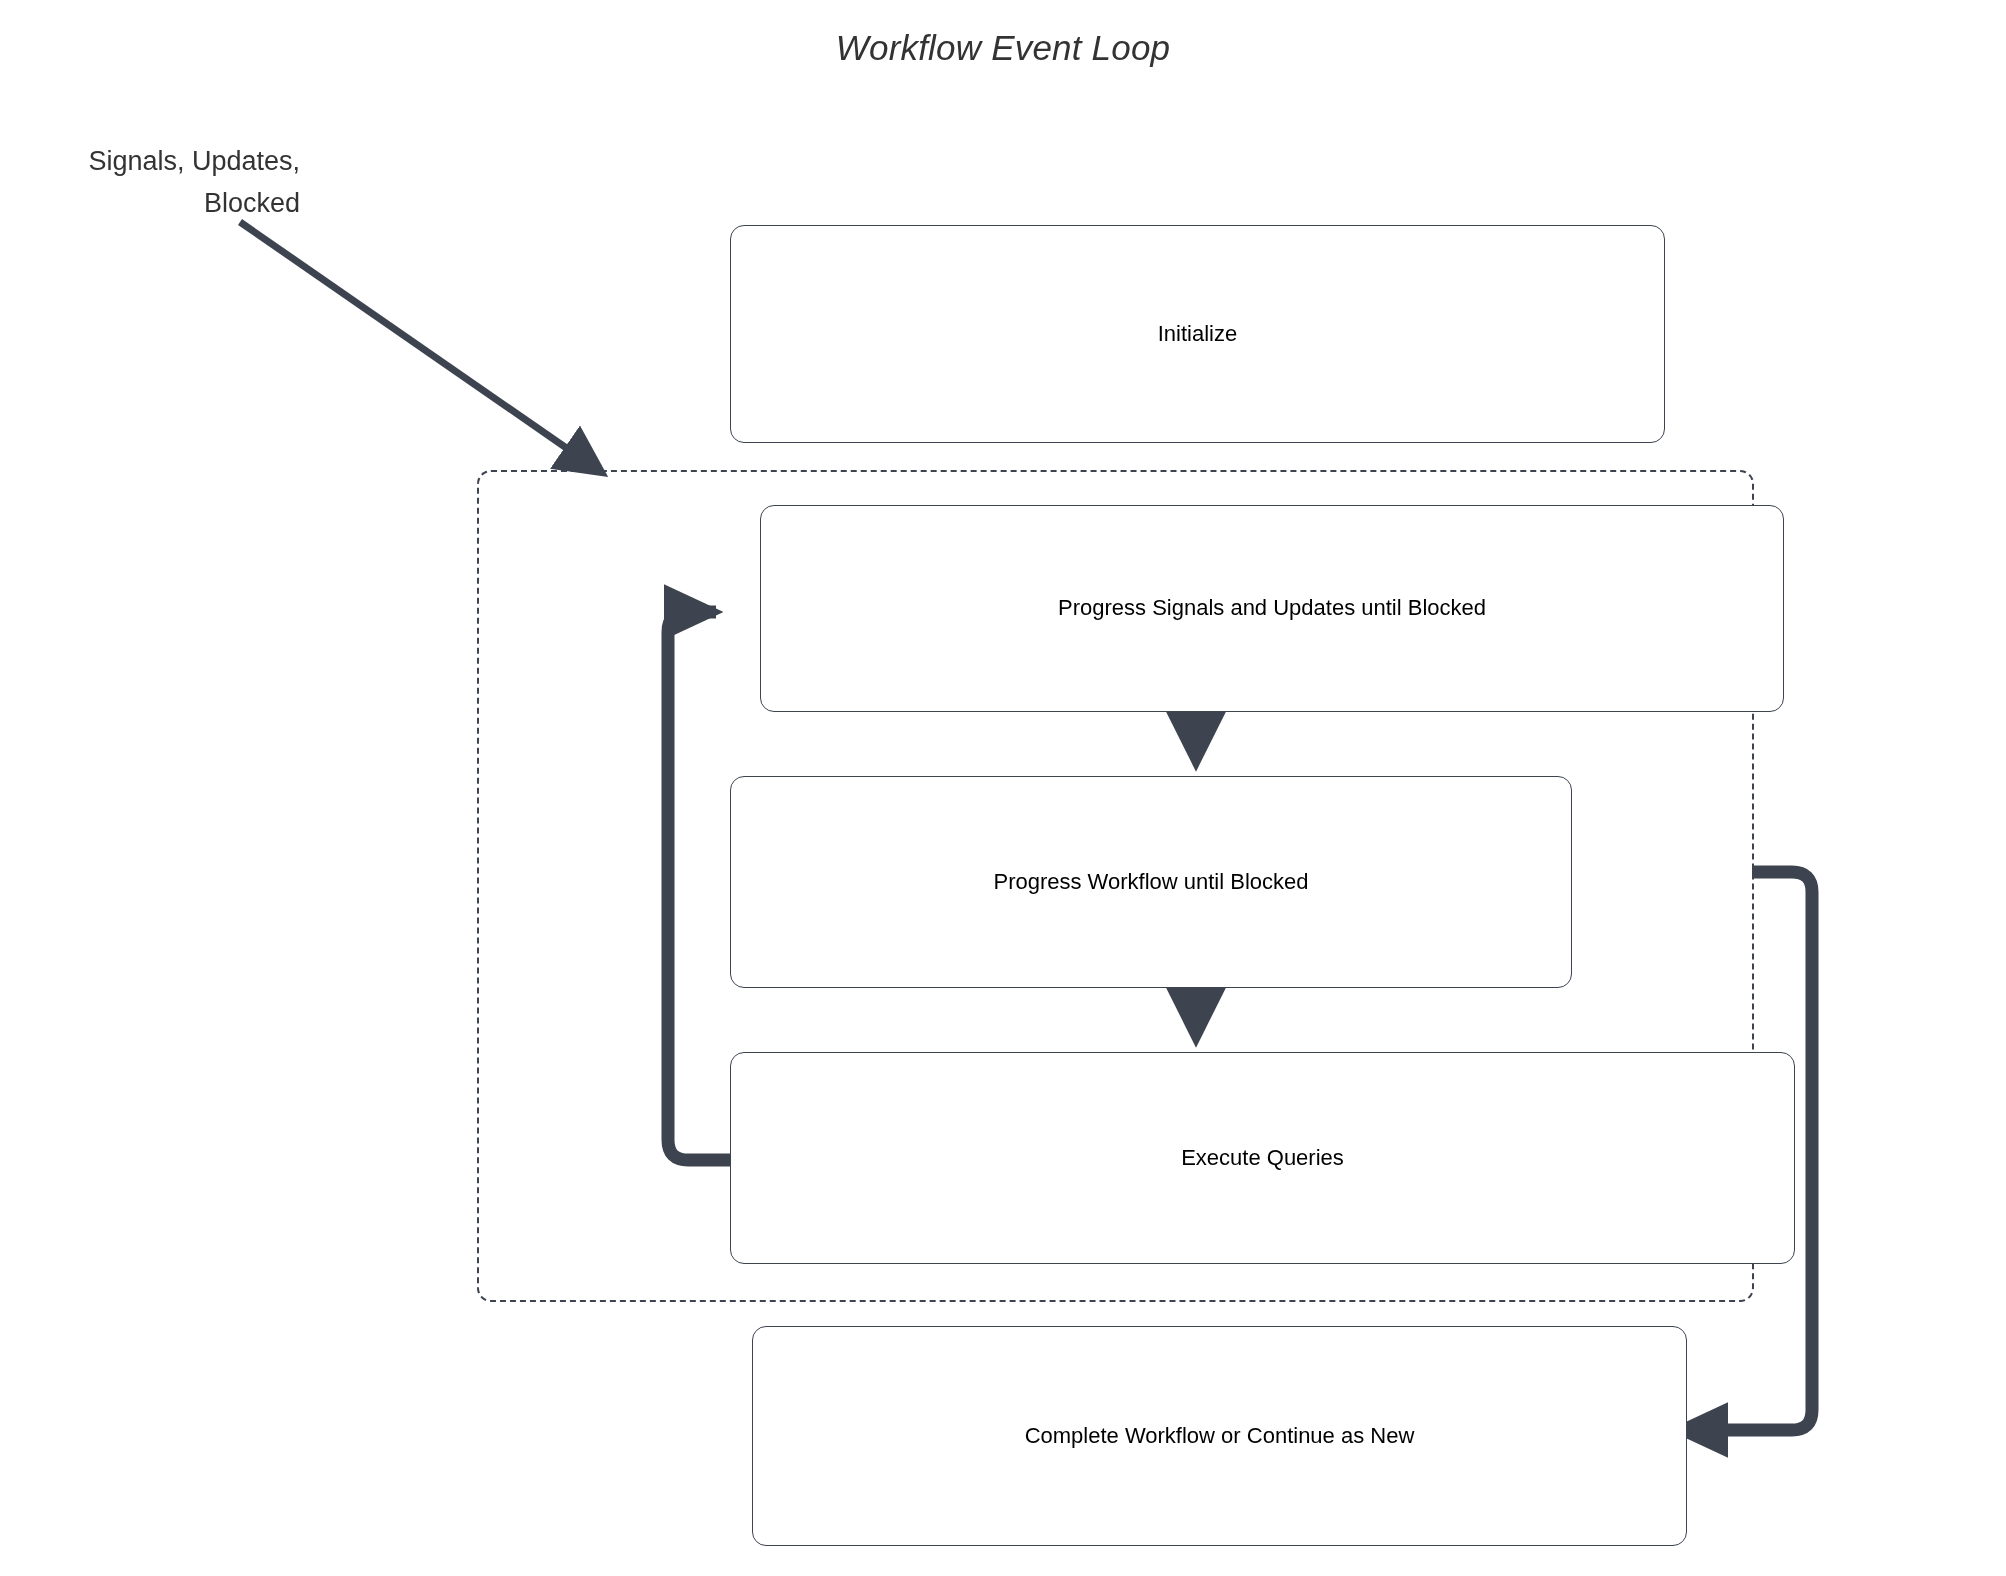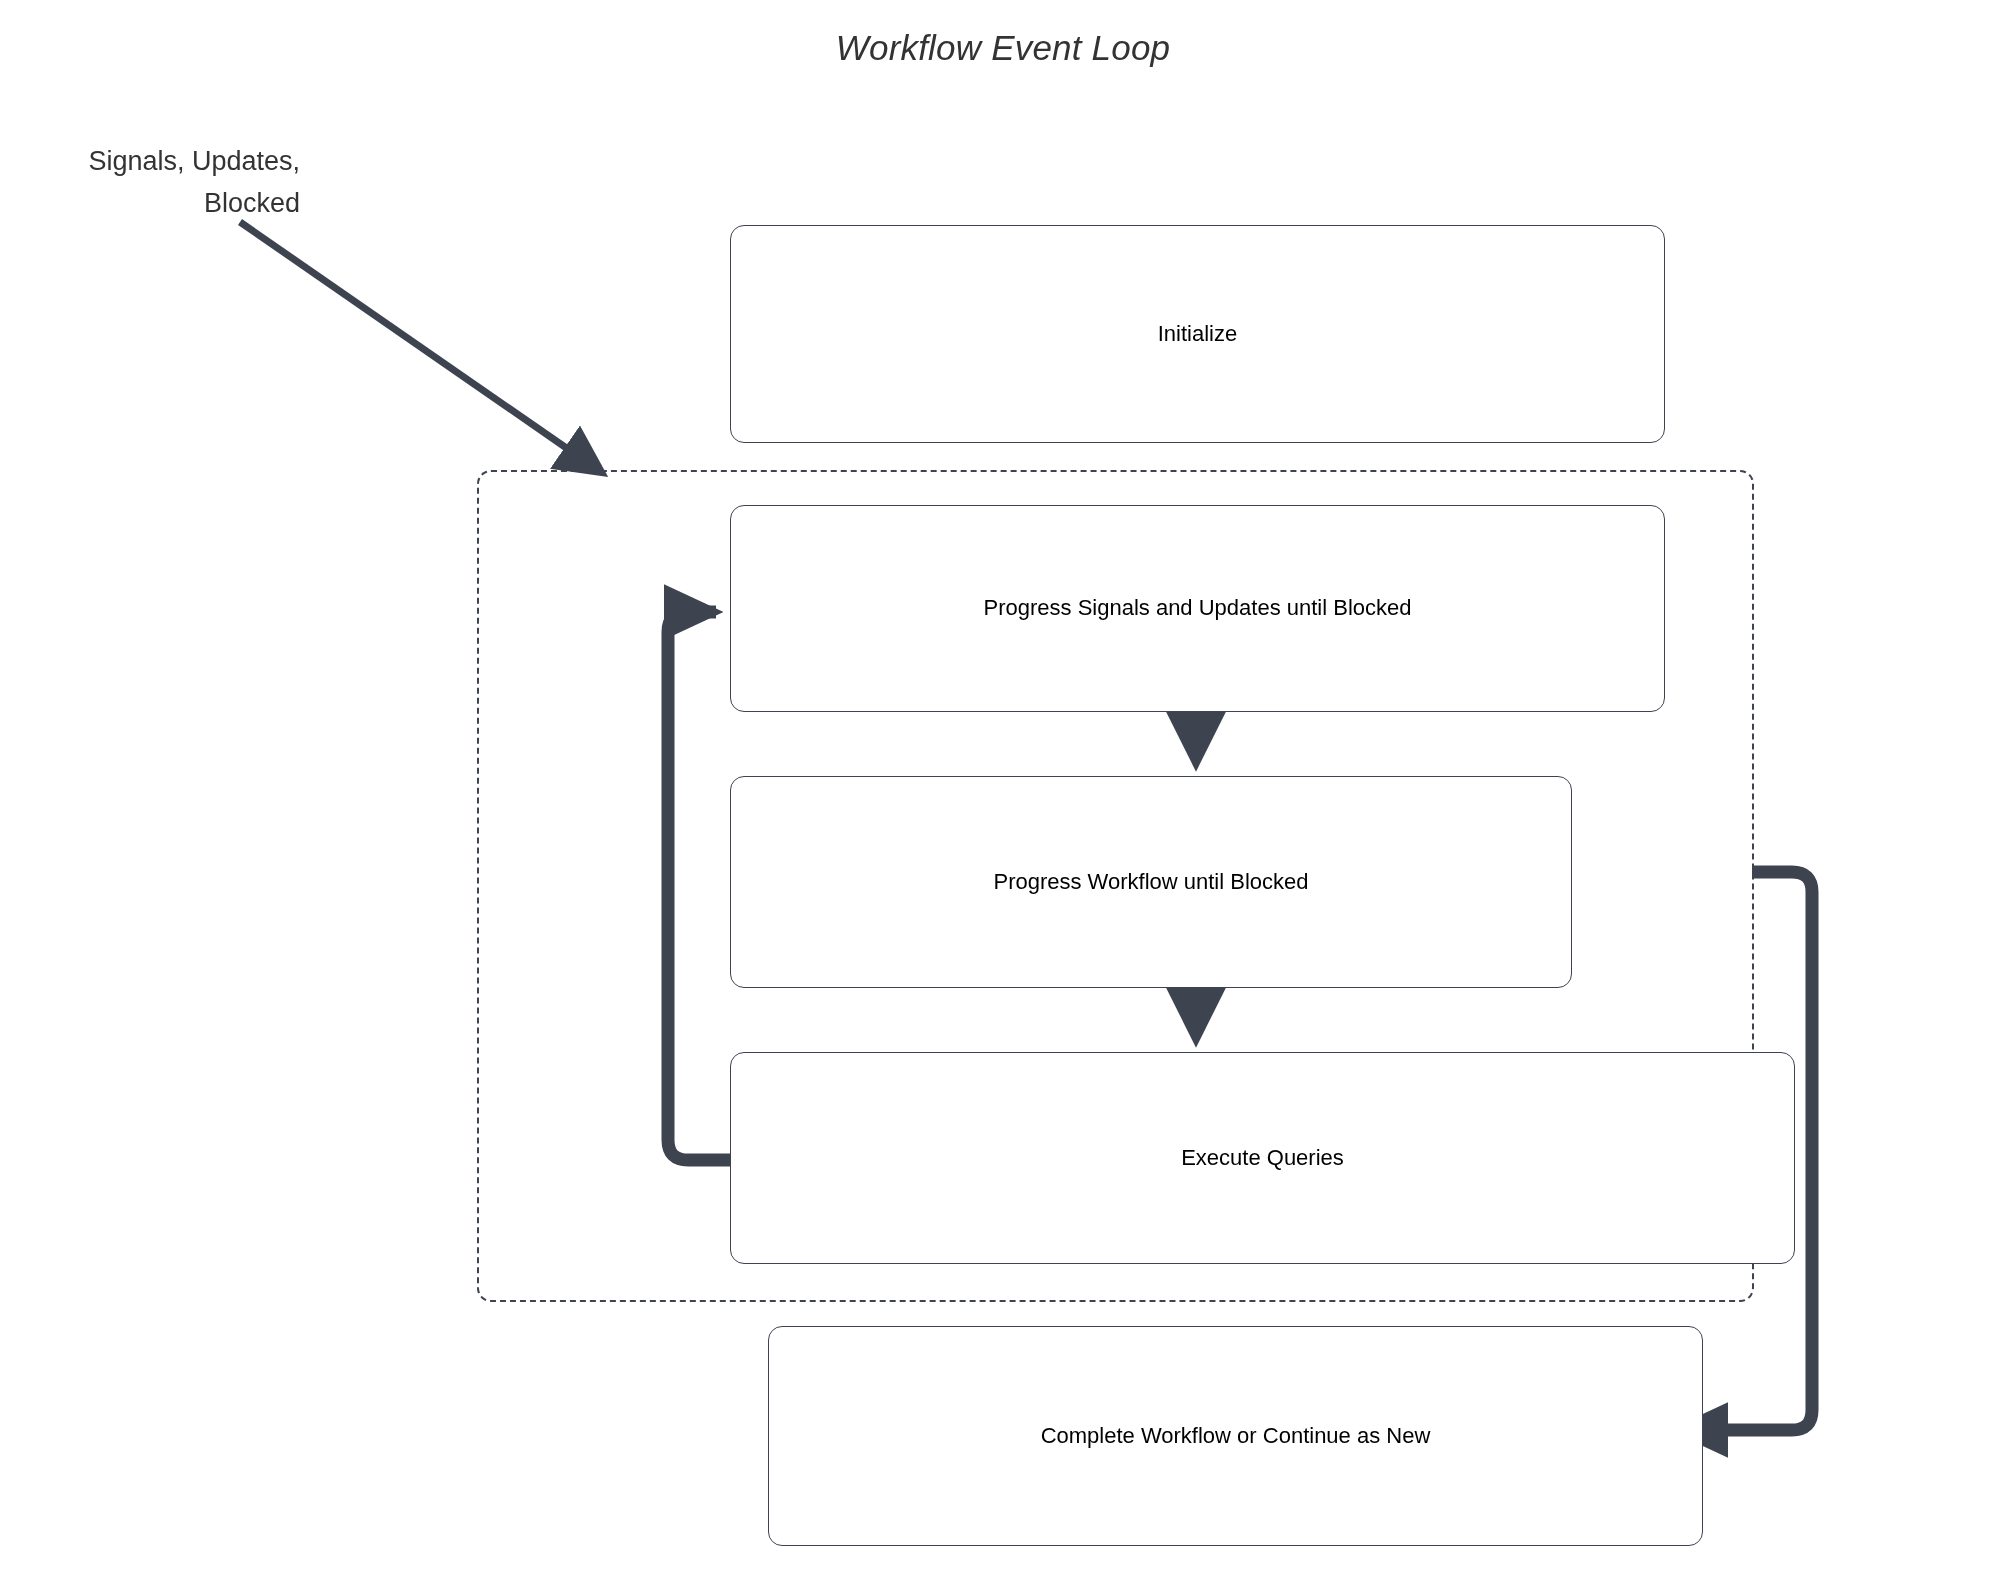--- a/index.html
+++ b/index.html
@@ -124,33 +124,33 @@
       <path d="M 1752 872 L 1792 872 Q 1812 872 1812 892 L 1812 1410 Q 1812 1430 1792 1430 L 1676 1430" fill="none" stroke="#3d4450" stroke-width="13" stroke-linecap="butt" marker-end="url(#arrowThick)"></path>
     </g>
   </svg>
 
   <div class="abs loop-container" style="left:477px; top:470px; width:1277px; height:832px;"></div>
 
   <div class="abs node" style="left:730px; top:225px; width:935px; height:218px;">
     <span class="node-label">Initialize</span>
   </div>
 
-  <div class="abs node" style="left:730px; top:505px; width:935px; height:207px;">
+  <div class="abs node" style="left:760px; top:505px; width:1024px; height:207px;">
     <span class="node-label">Progress Signals and Updates until Blocked</span>
   </div>
 
   <div class="abs node" style="left:730px; top:776px; width:842px; height:212px;">
     <span class="node-label">Progress Workflow until Blocked</span>
   </div>
 
   <div class="abs node" style="left:730px; top:1052px; width:1065px; height:212px;">
     <span class="node-label">Execute Queries</span>
   </div>
 
-  <div class="abs node" style="left:768px; top:1326px; width:935px; height:220px;">
+  <div class="abs node" style="left:752px; top:1326px; width:935px; height:220px;">
     <span class="node-label">Complete Workflow or Continue as New</span>
   </div>
 
   <div class="layer-text">
 
     <div class="abs diagram-title">Workflow Event Loop</div>
 
     <div class="abs source-label">
       <div>Signals, Updates,</div>
       <div>Blocked</div>

